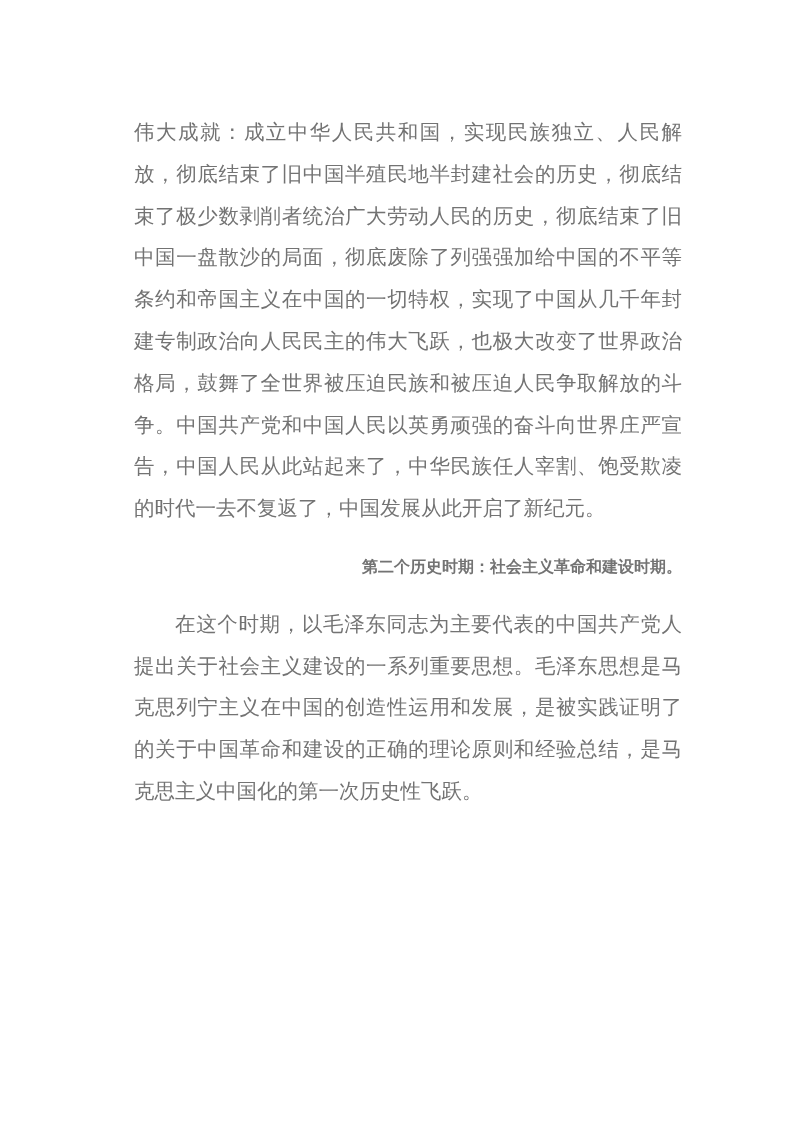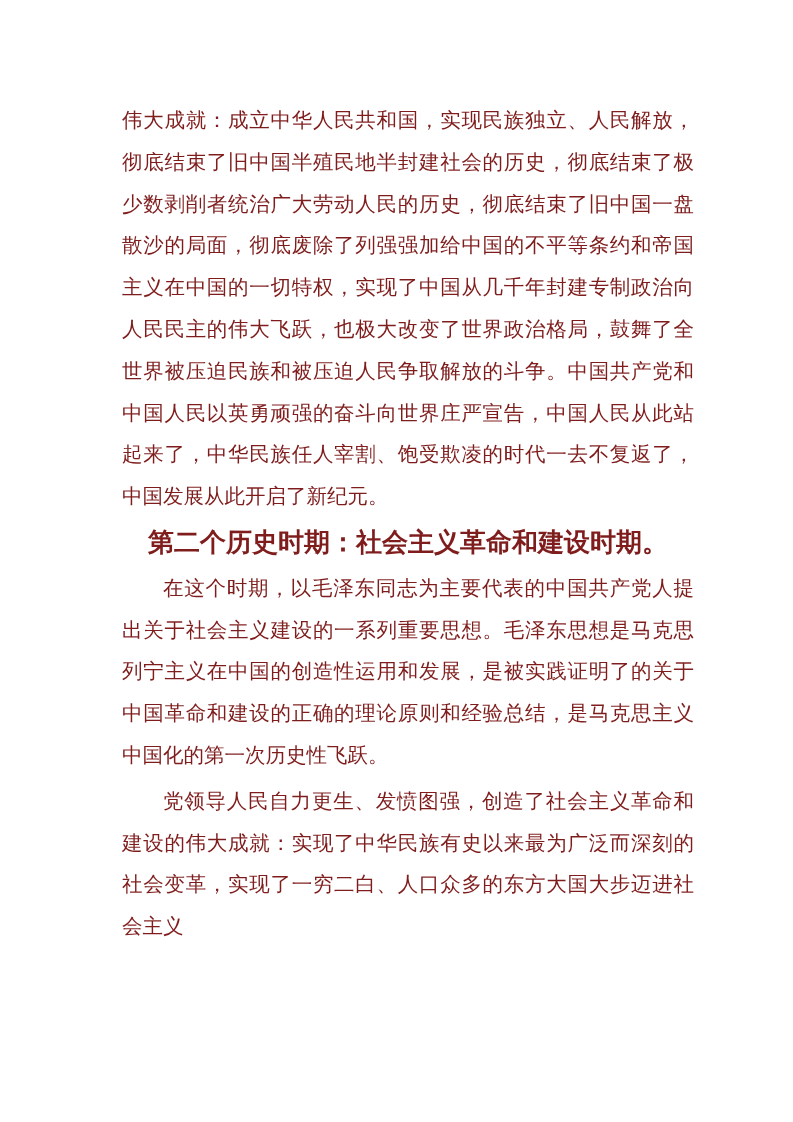--- a/index.html
+++ b/index.html
@@ -15,42 +15,41 @@
     box-sizing: border-box;
     padding: 96px 95px 0 118px;
     overflow: hidden;
     font-family: "Liberation Serif", "DejaVu Serif", serif;
     color: #000000;
   }
   .doc-body {
     width: 580px;
   }
   .doc-body p {
-    margin: 4px;
+    margin: 16px;
     padding: 0;
     font-size: 20.5px;
     line-height: 41.8px;
     text-align: justify;
     text-justify: inter-ideograph;
     word-break: normal;
-    color: #7f1d1d;
+    color: #737373;
   }
   .doc-body p.indent {
     text-indent: 41px;
   }
   .doc-body p.heading {
-    font-size: 26px;
+    font-size: 16px;
     font-weight: bold;
-    text-align: center;
+    text-align: right;
     line-height: 41.8px;
   }
 </style>
 </head>
 <body>
 
 <div class="page">
   <div class="doc-body">
       <p class="">伟大成就：成立中华人民共和国，实现民族独立、人民解放，彻底结束了旧中国半殖民地半封建社会的历史，彻底结束了极少数剥削者统治广大劳动人民的历史，彻底结束了旧中国一盘散沙的局面，彻底废除了列强强加给中国的不平等条约和帝国主义在中国的一切特权，实现了中国从几千年封建专制政治向人民民主的伟大飞跃，也极大改变了世界政治格局，鼓舞了全世界被压迫民族和被压迫人民争取解放的斗争。中国共产党和中国人民以英勇顽强的奋斗向世界庄严宣告，中国人民从此站起来了，中华民族任人宰割、饱受欺凌的时代一去不复返了，中国发展从此开启了新纪元。</p>
       <p class="heading">第二个历史时期：社会主义革命和建设时期。</p>
       <p class=" indent">在这个时期，以毛泽东同志为主要代表的中国共产党人提出关于社会主义建设的一系列重要思想。毛泽东思想是马克思列宁主义在中国的创造性运用和发展，是被实践证明了的关于中国革命和建设的正确的理论原则和经验总结，是马克思主义中国化的第一次历史性飞跃。</p>
-      <p class=" indent">党领导人民自力更生、发愤图强，创造了社会主义革命和建设的伟大成就：实现了中华民族有史以来最为广泛而深刻的社会变革，实现了一穷二白、人口众多的东方大国大步迈进社会主义</p>
     </div>
 </div>
 
 </body></html>

